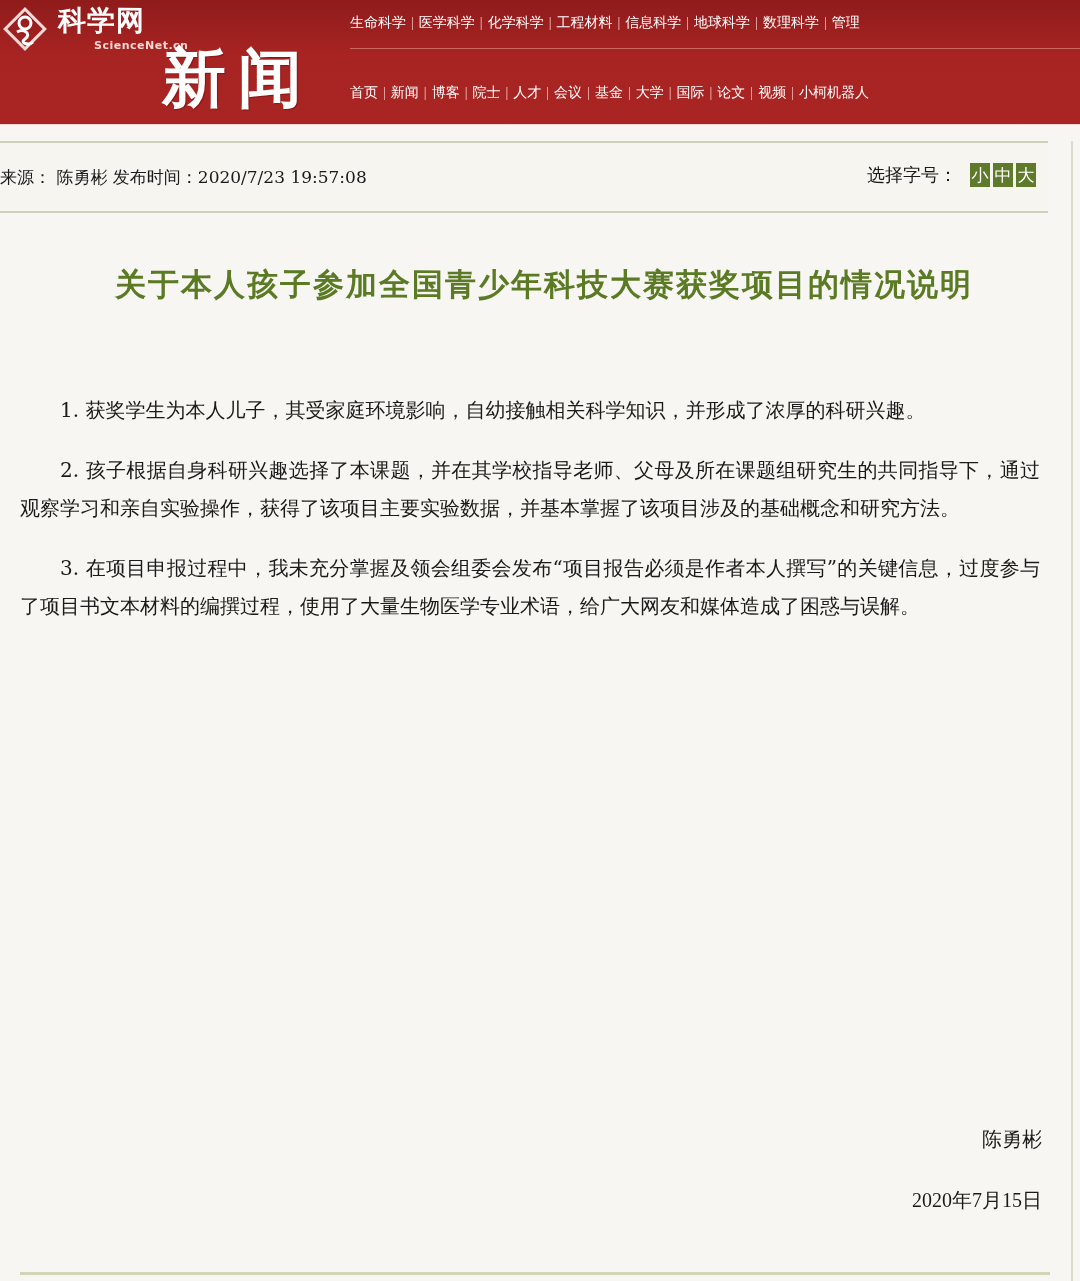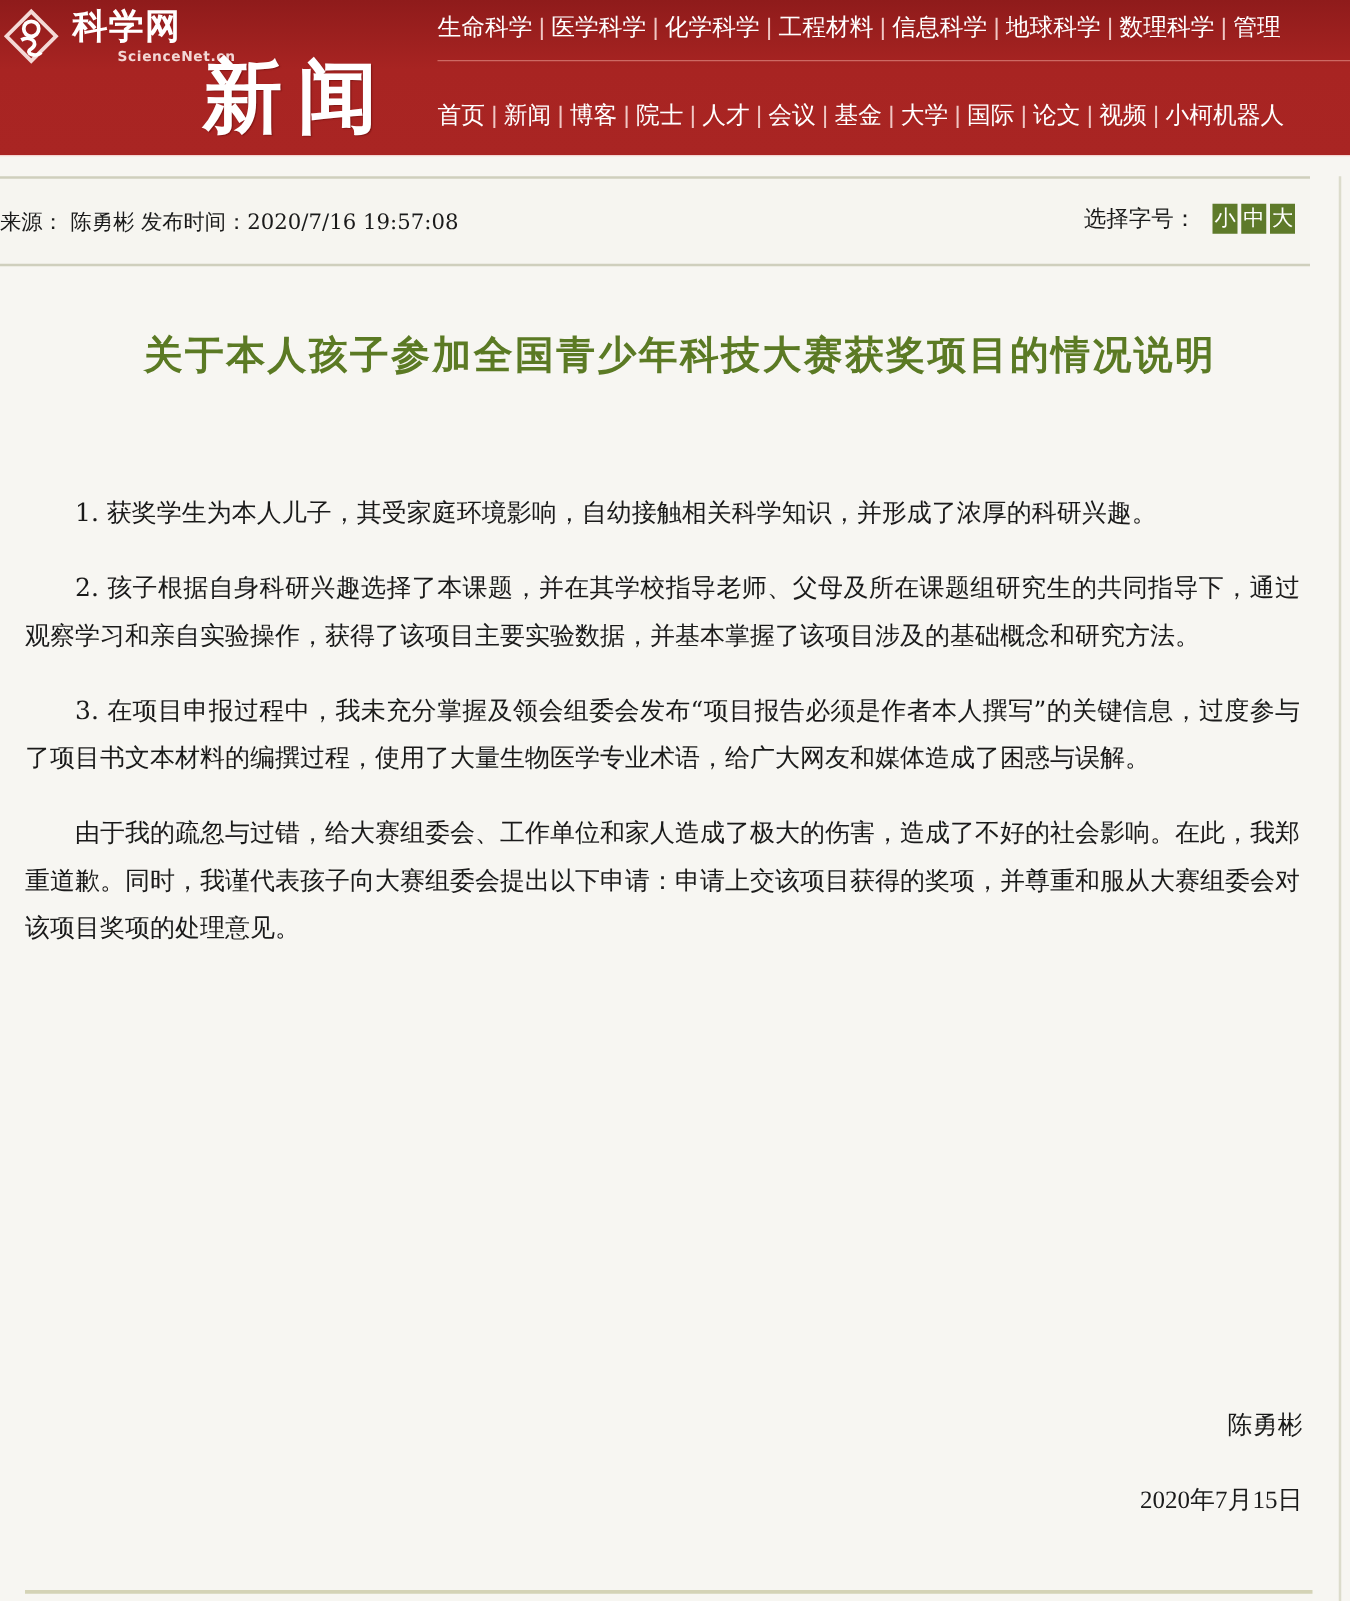--- a/index.html
+++ b/index.html
@@ -60,22 +60,22 @@
       line-height: 76px;
       color: #ffffff;
       letter-spacing: 12px;
       white-space: nowrap;
       text-shadow: 1px 1px 1px rgba(80,0,0,0.4);
     }
     .nav-row {
       position: absolute;
       left: 350px;
       white-space: nowrap;
-      font-family: Liberation Sans, sans-serif;
-      font-size: 19px;
+      font-family: Liberation Serif, serif;
+      font-size: 14px;
       color: #ffffff;
       line-height: 24px;
     }
     .nav-row.top { top: 11px; }
     .nav-row.bottom { top: 81px; }
     .nav-divider-line {
       position: absolute;
       left: 350px; top: 48px;
       width: 730px; height: 1px;
       background: rgba(255, 190, 180, 0.45);
@@ -205,36 +205,35 @@
   <div class="nav-row bottom">
     <span class="nav-item">首页</span><span class="nav-sep">|</span><span class="nav-item">新闻</span><span class="nav-sep">|</span><span class="nav-item">博客</span><span class="nav-sep">|</span><span class="nav-item">院士</span><span class="nav-sep">|</span><span class="nav-item">人才</span><span class="nav-sep">|</span><span class="nav-item">会议</span><span class="nav-sep">|</span><span class="nav-item">基金</span><span class="nav-sep">|</span><span class="nav-item">大学</span><span class="nav-sep">|</span><span class="nav-item">国际</span><span class="nav-sep">|</span><span class="nav-item">论文</span><span class="nav-sep">|</span><span class="nav-item">视频</span><span class="nav-sep">|</span><span class="nav-item">小柯机器人</span>
   </div>
 </div>
 <div class="header-bottom-edge"></div>
 
 <div class="meta-bar">
   <div class="meta-left">
     <span>来源：</span>
     <span>陈勇彬</span>
-    <span>发布时间：</span><span>2020/7/16 19:57:08</span>
+    <span>发布时间：</span><span>2020/7/23 19:57:08</span>
   </div>
   <div class="meta-right">
     <span class="size-label">选择字号：</span>
     <span class="size-btn">小</span>
     <span class="size-btn">中</span>
     <span class="size-btn">大</span>
   </div>
 </div>
 <div class="right-rule"></div>
 
 <h1 class="article-title">关于本人孩子参加全国青少年科技大赛获奖项目的情况说明</h1>
 
 <div class="article-body">
   <p>1. 获奖学生为本人儿子，其受家庭环境影响，自幼接触相关科学知识，并形成了浓厚的科研兴趣。</p>
   <p>2. 孩子根据自身科研兴趣选择了本课题，并在其学校指导老师、父母及所在课题组研究生的共同指导下，通过观察学习和亲自实验操作，获得了该项目主要实验数据，并基本掌握了该项目涉及的基础概念和研究方法。</p>
   <p>3. 在项目申报过程中，我未充分掌握及领会组委会发布“项目报告必须是作者本人撰写”的关键信息，过度参与了项目书文本材料的编撰过程，使用了大量生物医学专业术语，给广大网友和媒体造成了困惑与误解。</p>
-  <p>由于我的疏忽与过错，给大赛组委会、工作单位和家人造成了极大的伤害，造成了不好的社会影响。在此，我郑重道歉。同时，我谨代表孩子向大赛组委会提出以下申请：申请上交该项目获得的奖项，并尊重和服从大赛组委会对该项目奖项的处理意见。</p>
 </div>
 
 <div class="signature">陈勇彬</div>
 <div class="sign-date">2020年7月15日</div>
 
 <div class="bottom-rule"></div>
 
 </body></html>

